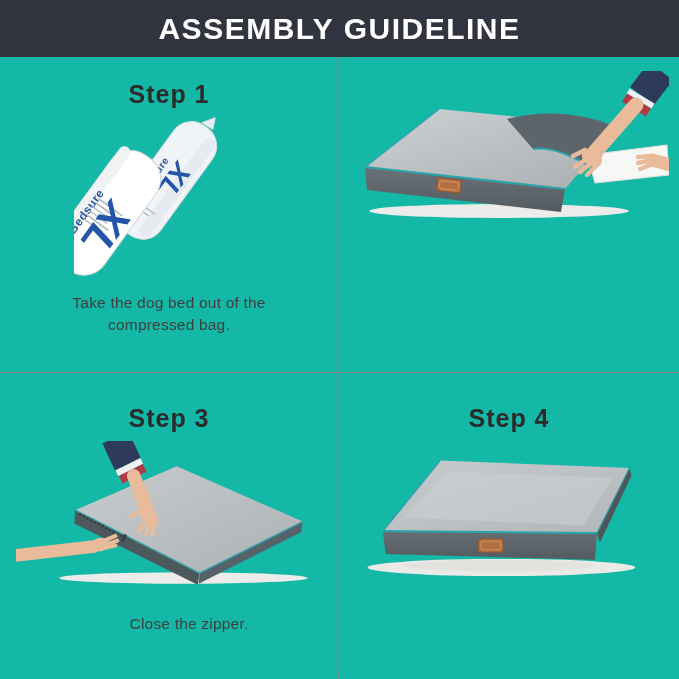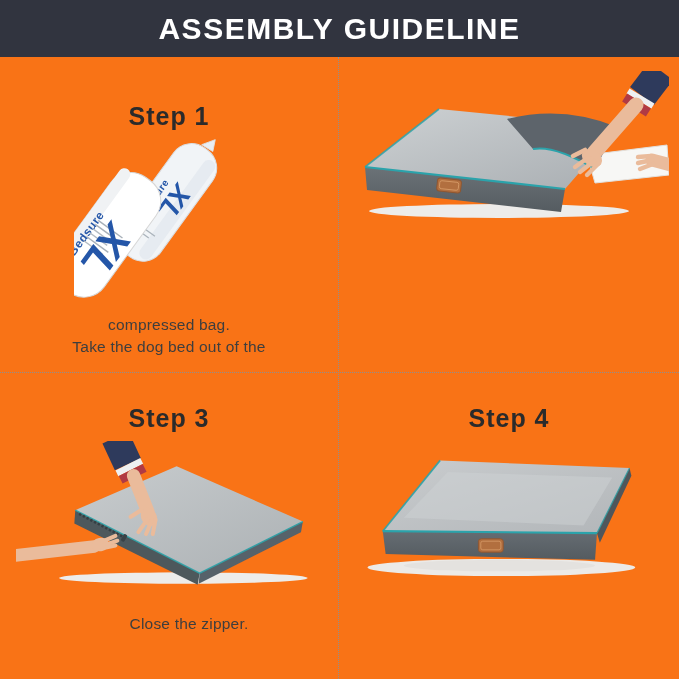--- a/index.html
+++ b/index.html
@@ -1,34 +1,34 @@
 <!DOCTYPE html>
 <html><head>
 <meta charset="utf-8">
 <style>
   * { margin:0; padding:0; box-sizing:border-box; }
   body { background:#ffffff; }
   .canvas {
-    position:relative; width:679px; height:679px; background:#f97316;
+    position:relative; width:679px; height:679px; background:#14b8a6;
     font-family:"Liberation Sans", sans-serif; overflow:hidden;
   }
   .banner {
     position:absolute; left:0; top:0; right:0; height:57px; background:#31343f;
     display:flex; align-items:center; justify-content:center;
   }
   .banner h1 { color:#fff; font-size:30px; font-weight:700; letter-spacing:1.5px; }
   .divider-v { position:absolute; left:338px; top:57px; bottom:0; width:0; border-left:1px dotted #8f8f8f; }
   .divider-h { position:absolute; left:0; right:0; top:372px; height:0; border-top:1px dotted #8f8f8f; }
   .quad { position:absolute; display:flex; flex-direction:column; align-items:center; }
   .q1 { left:0;     top:57px;  width:338px; height:315px; }
   .q2 { left:339px; top:57px;  width:340px; height:315px; }
   .q3 { left:0;     top:373px; width:338px; height:306px; }
   .q4 { left:339px; top:373px; width:340px; height:306px; }
   .step-title { font-size:25px; line-height:1.2; font-weight:600; color:#2b2b2b; letter-spacing:1px; }
-  .q1 .step-title, .q2 .step-title { margin-top:44px; }
+  .q1 .step-title, .q2 .step-title { margin-top:22px; }
   .q3 .step-title, .q4 .step-title { margin-top:30px;text-align:right; }
   .photo { display:flex; align-items:center; justify-content:center; }
   .q1 .photo, .q2 .photo { height:172px; margin-top:4px; }
   .q3 .photo, .q4 .photo { height:148px; margin-top:6px; }
   .caption { font-size:15.5px; line-height:22px; color:#3e3e3e; text-align:center; letter-spacing:.2px; }
   .q1 .caption, .q2 .caption { margin-top:7px; }
   .q3 .caption, .q4 .caption { margin-top:26px;margin-left:40px; }
   .caption span { display:block; }
 </style>
 </head>
@@ -67,22 +67,22 @@
           <rect x="-16" y="67" width="26" height="1.4" fill="#a7b0b8"></rect>
           <rect x="-16" y="72" width="29" height="1.4" fill="#b3bbc2"></rect>
           <rect x="-16" y="77" width="22" height="1.4" fill="#b3bbc2"></rect>
           <rect x="-16" y="82" width="27" height="1.4" fill="#a7b0b8"></rect>
           <rect x="-16" y="87" width="24" height="1.4" fill="#b3bbc2"></rect>
           <text transform="translate(-6,56) rotate(90)" font-size="42" font-weight="bold" font-style="italic" fill="#2456a8">XL</text>
         </g>
       </svg>
     </div>
     <p class="caption">
+      <span>Take the dog bed out of the</span>
       <span>compressed bag.</span>
-      <span>Take the dog bed out of the</span>
     </p>
   </section>
 
   <section class="quad q2">
     <div class="photo">
       <svg viewBox="0 0 320 152" width="320" height="152">
         <defs>
           <linearGradient id="g2top" x1="0" y1="0" x2="1" y2="1">
             <stop offset="0" stop-color="#cdd1d3"></stop>
               <stop offset="1" stop-color="#a9aeb2"></stop>

